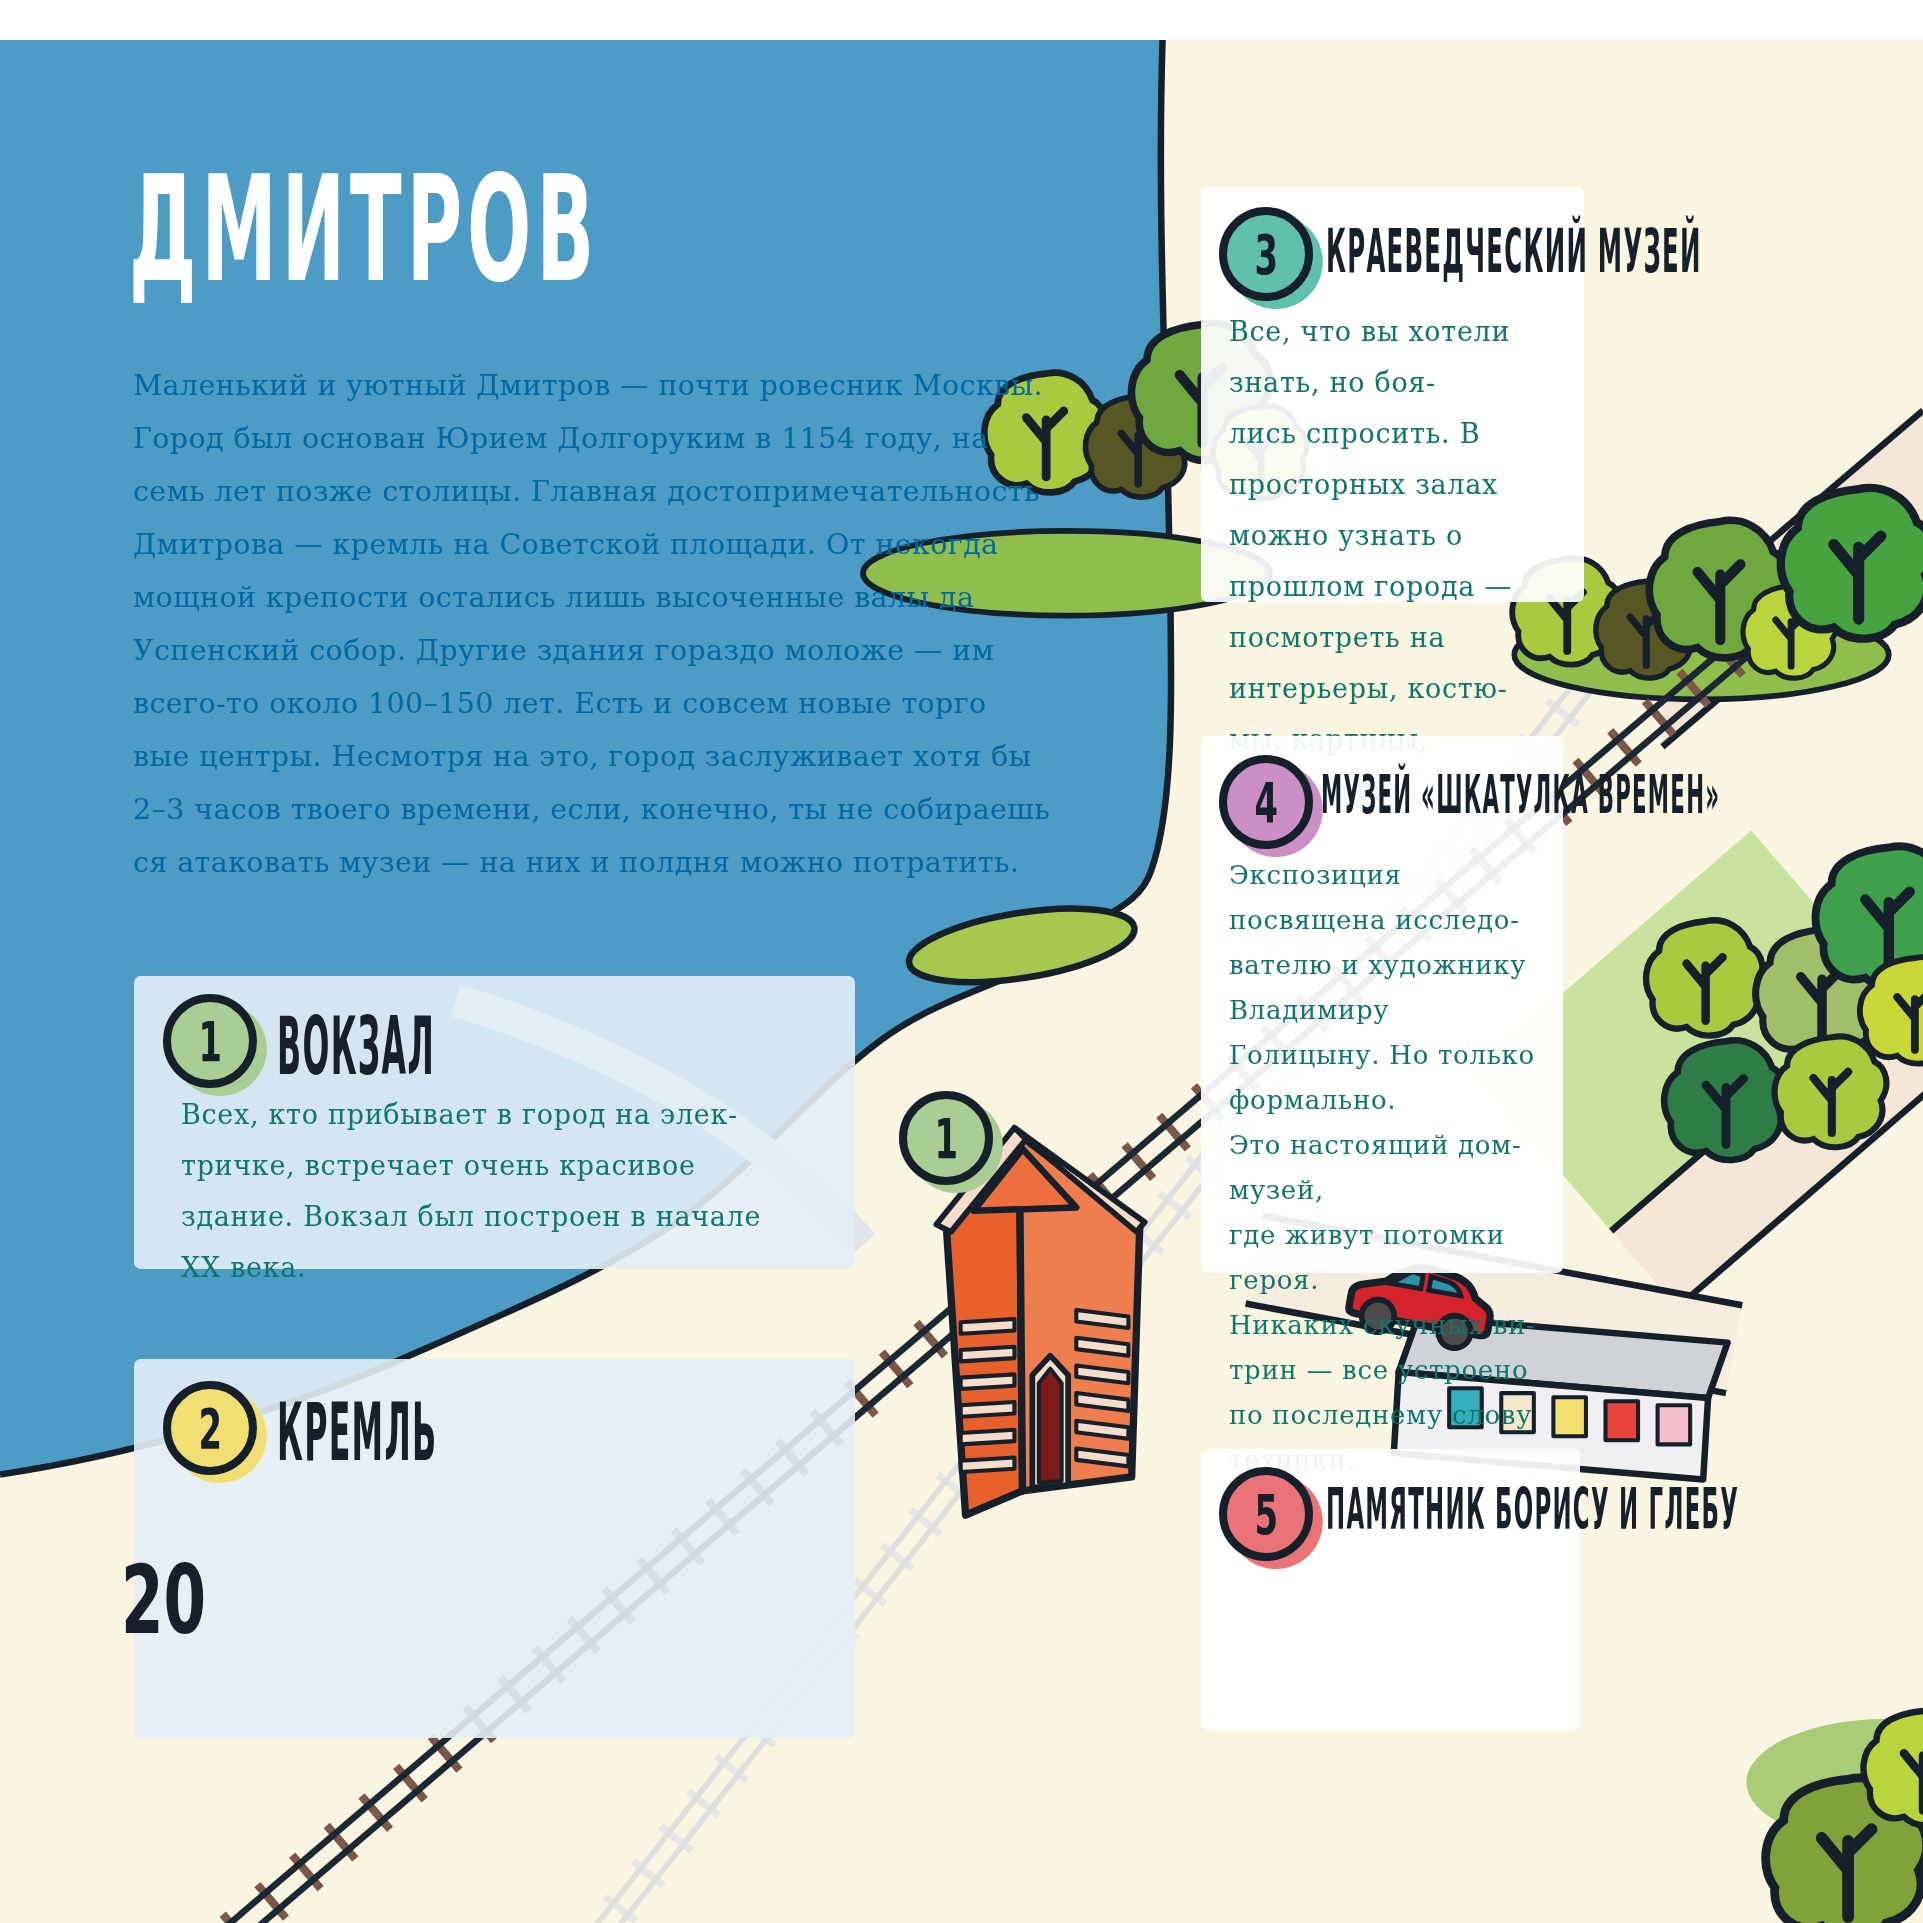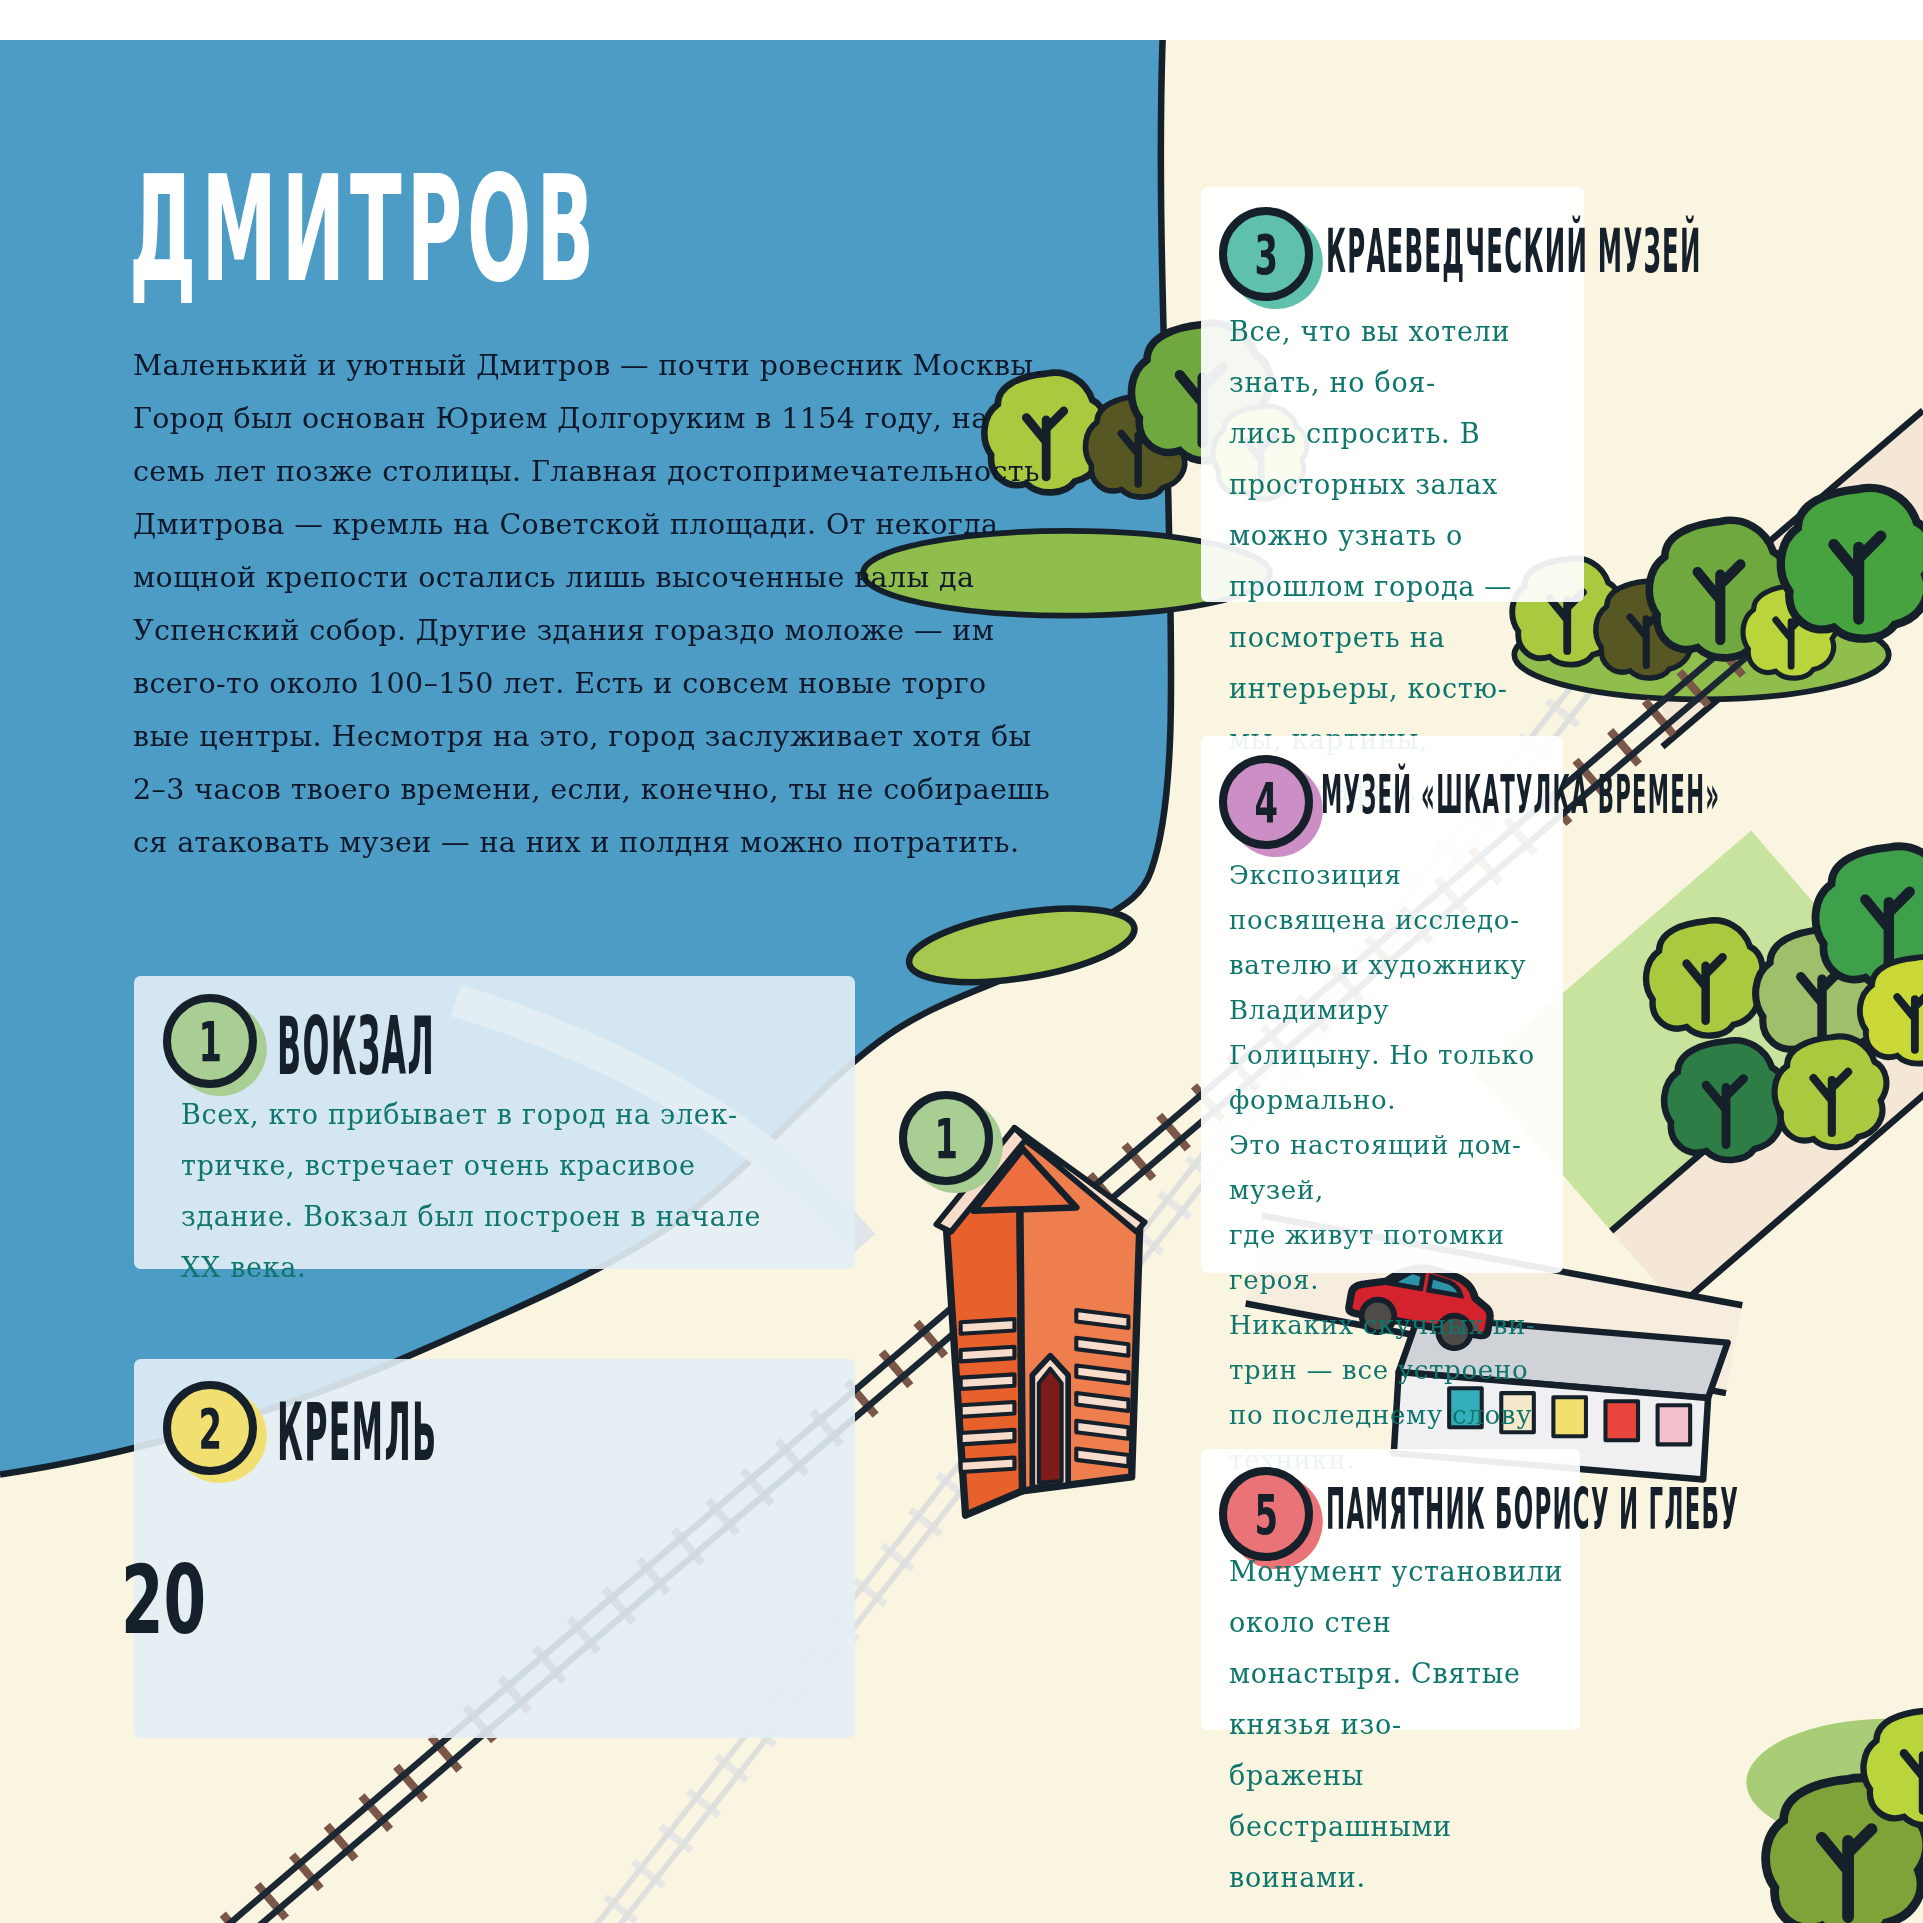--- a/index.html
+++ b/index.html
@@ -3,22 +3,22 @@
 <meta charset="utf-8">
 <style>
   html,body{margin:0;padding:0;}
   body{width:1923px;height:1923px;font-family:"DejaVu Sans",sans-serif;}
   #page{position:relative;width:1923px;height:1923px;background:#FAF5E1;overflow:hidden;margin-top:40px;}
   #art{position:absolute;left:0;top:0;}
   .abs{position:absolute;}
   
   .page-title{left:129px;top:104px;font:700 122px "DejaVu Sans",sans-serif;color:#FFFFFF;
     transform:scale(0.62,1.2);transform-origin:left top;letter-spacing:8.1px;white-space:nowrap;}
-  .intro{left:133px;top:299px;width:1002px;font:28.5px "DejaVu Serif",serif;line-height:53px;
-    color:#0f172a;white-space:pre-line;letter-spacing:0.4px;}
+  .intro{left:133px;top:319px;width:1002px;font:28.5px "DejaVu Serif",serif;line-height:53px;
+    color:#0369a1;white-space:pre-line;letter-spacing:0.4px;}
   
   .pbox{border-radius:6.5px;}
   .pbox.blue{background:rgba(227,238,245,0.90);}
   .pbox.white{background:rgba(255,255,255,0.92);}
   .marker{width:78px;height:78px;border:8.1px solid #16202A;border-radius:50%;
     display:flex;align-items:center;justify-content:center;color:#16202A;}
   .marker .n{font:700 47px "DejaVu Sans",sans-serif;transform:scale(0.72,1.18);}
   .box-title{font-weight:700;color:#16202A;transform:scale(0.52,1.3);transform-origin:left center;
     white-space:nowrap;letter-spacing:2.4px;font-family:"DejaVu Sans",sans-serif;}
   .body-txt{font-family:"DejaVu Serif",serif;color:#0f766e;white-space:pre-line;letter-spacing:0.7px;}
@@ -270,23 +270,20 @@
 Никаких скучных ви-
 трин — все устроено
 по последнему слову
 техники.</div>
 
   <div class="abs pbox white" style="left:1201px;top:1409px;width:379px;height:281px;"></div>
   <div class="abs marker" style="left: 1219px; top: 1427px; background-color: rgb(233, 115, 119); box-shadow: rgb(233, 115, 119) 9.8px 8.1px 0px 0px;">
       <span class="n">5</span>
     </div>
   <div class="abs box-title" style="left:1326px;top:1443px;font-size:44px;">ПАМЯТНИК БОРИСУ И ГЛЕБУ</div>
-  <div class="abs body-txt lh63" style="left:1229px;top:1506px;width:342px;">Монумент установили около стен
-монастыря. Святые князья изо-
-бражены бесстрашными воинами.</div>
 
   <div class="abs marker" style="left: 899px; top: 1051px; background-color: rgb(169, 206, 148); box-shadow: rgb(169, 206, 148) 9.8px 8.1px 0px 0px;">
       <span class="n">1</span>
     </div>
 
   <div class="abs page-num">20</div>
 </div>
 
 
 </body></html>

